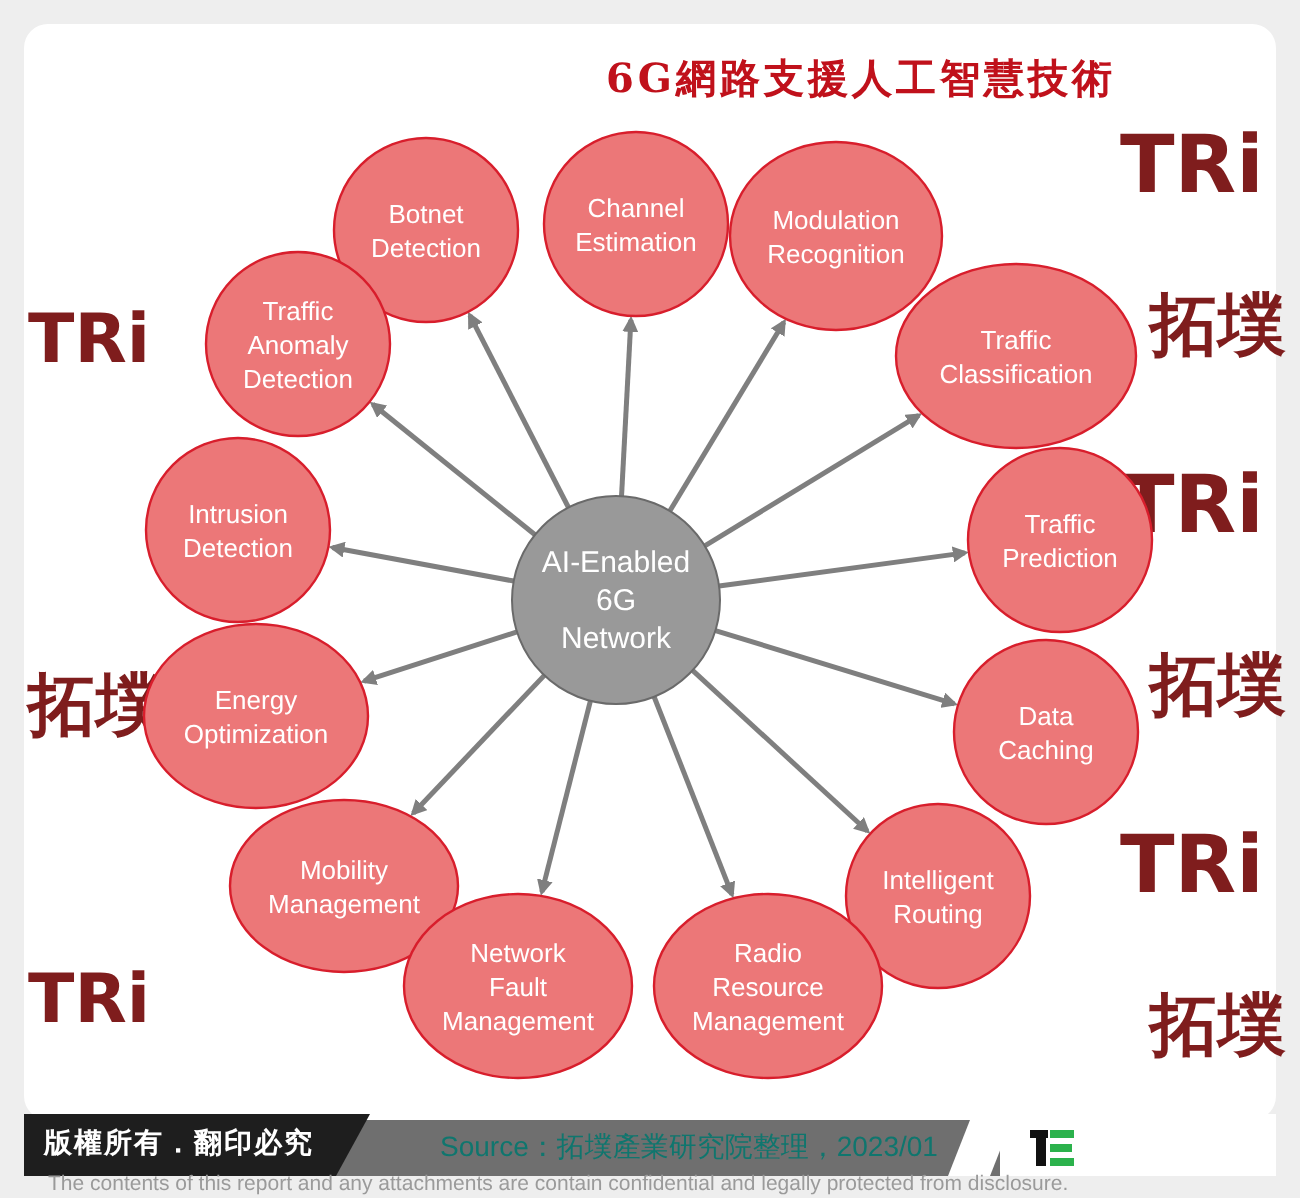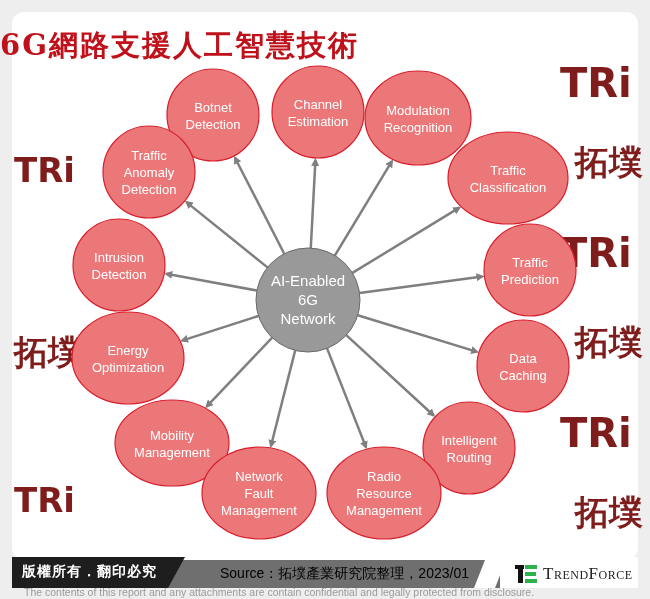--- a/index.html
+++ b/index.html
@@ -11,39 +11,39 @@
   .card {
     position: absolute; left: 12px; top: 12px; width: 626px; height: 548px;
     background: #ffffff; border-radius: 12px;
   }
   .wm {
     position: absolute; color: #7f1d1d; font-weight: bold;
     font-family: "DejaVu Sans", sans-serif; pointer-events: none;
     white-space: nowrap;
   }
   .title {
-    position: absolute; left: 0; top: 26px; width: 558px; text-align: left;
-    font-family: "DejaVu Serif", serif; font-size: 29px; color: #c0111b;
+    position: absolute; left: 0; top: 26px; width: 558px; text-align: right;
+    font-family: "DejaVu Serif", serif; font-size: 20px; color: #c0111b;
     letter-spacing: 2px; font-weight: bold;
   }
   svg.diagram { position: absolute; left: 0; top: 0; }
   .node-label {
     font-family: "Liberation Sans", sans-serif; font-size: 13px; fill: #ffffff;
   }
   .center-label { font-size: 15px; fill: #ffffff; font-family: "Liberation Sans", sans-serif; }
   .footer-bar {
     position: absolute; left: 12px; top: 560px; width: 496px; height: 28px;
     background: #6f6f6f;
   }
   .footer-badge-text {
     position: absolute; left: 22px; top: 563px; color: #ffffff; font-size: 14px;
     font-weight: bold; font-family: Liberation Serif, serif; letter-spacing: 1px;
   }
   .footer-source {
-    position: absolute; left: 220px; top: 565px; color: #000000; font-size: 14px;
+    position: absolute; left: 220px; top: 565px; color: #0f766e; font-size: 14px;
     font-family: "Liberation Sans", sans-serif;
   }
   .footer-logo {
     position: absolute; left: 515px; top: 562px; height: 24px; display: flex; align-items: center;
   }
   .logo-text {
     font-family: "Liberation Serif", serif; color: #222; font-size: 17px; margin-left: 6px;
     font-variant: small-caps; letter-spacing: 0.5px;
   }
   .disclaimer {
@@ -178,15 +178,14 @@
 <div class="footer-badge-text">版權所有．翻印必究</div>
 <div class="footer-source">Source：拓墣產業研究院整理，2023/01</div>
 <div class="footer-logo">
   <svg width="22" height="20">
     <rect x="0" y="1" width="9" height="4" fill="#111"></rect>
     <rect x="3" y="5" width="5" height="14" fill="#111"></rect>
     <rect x="10" y="1" width="12" height="4" fill="#2bb24c"></rect>
     <rect x="10" y="8" width="11" height="4" fill="#2bb24c"></rect>
     <rect x="10" y="15" width="12" height="4" fill="#2bb24c"></rect>
   </svg>
-  <span class="logo-text">TrendForce</span>
 </div>
 <div class="disclaimer">The contents of this report and any attachments are contain confidential and legally protected from disclosure.</div>
 
 </body></html>

